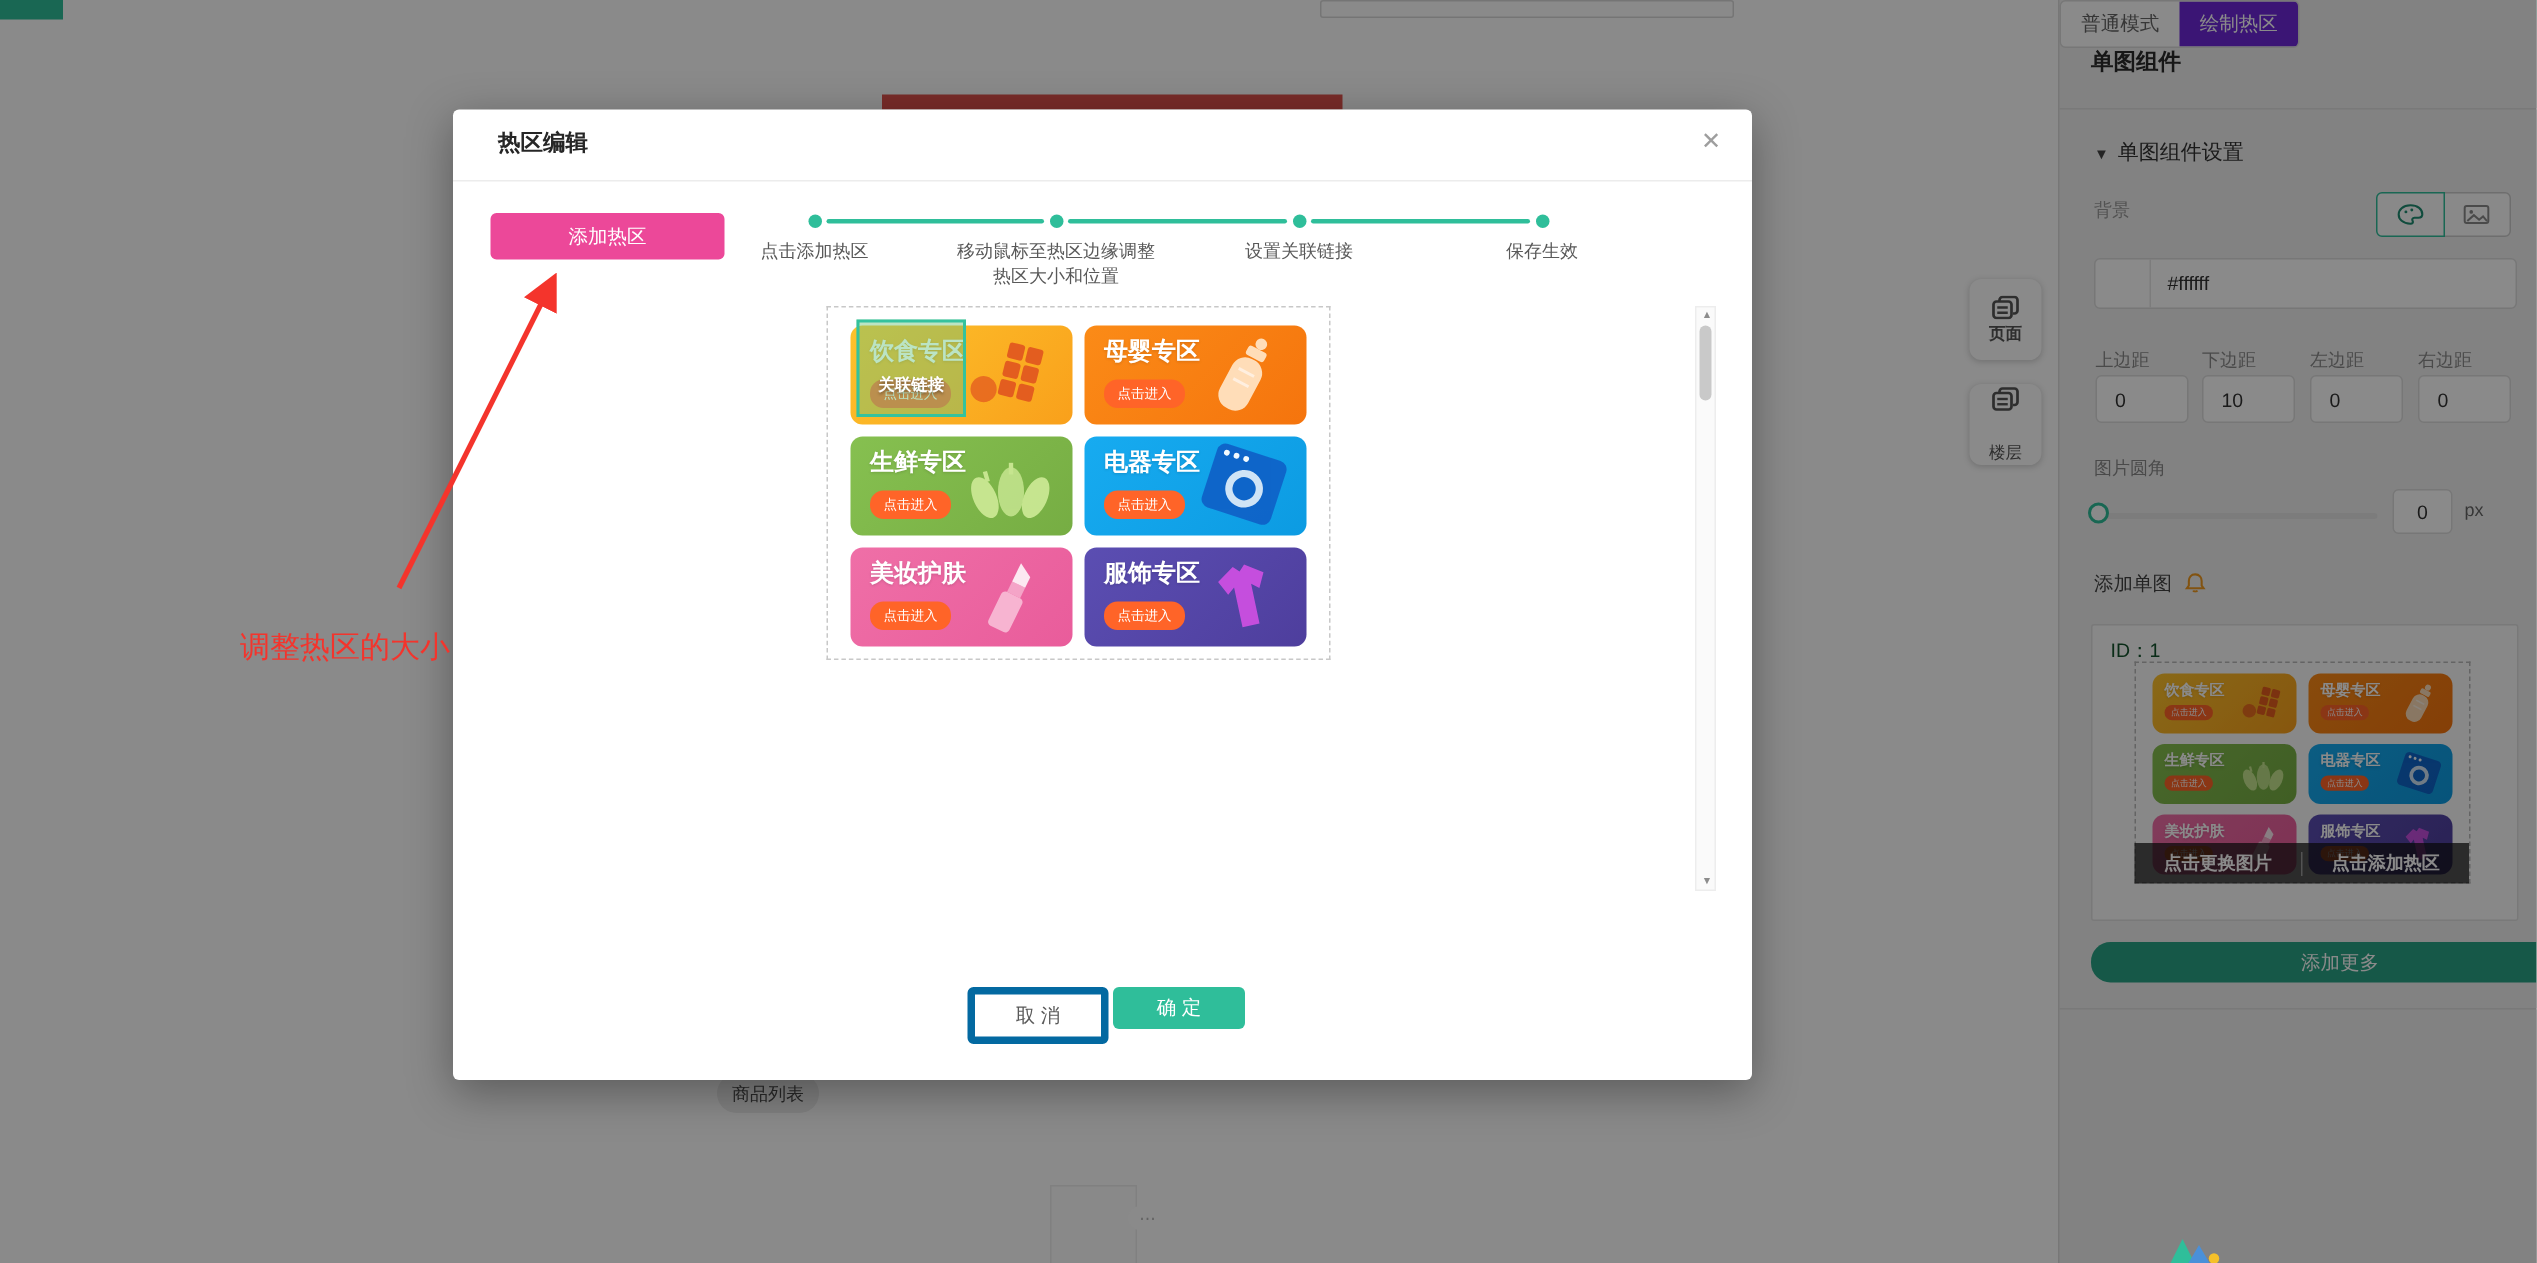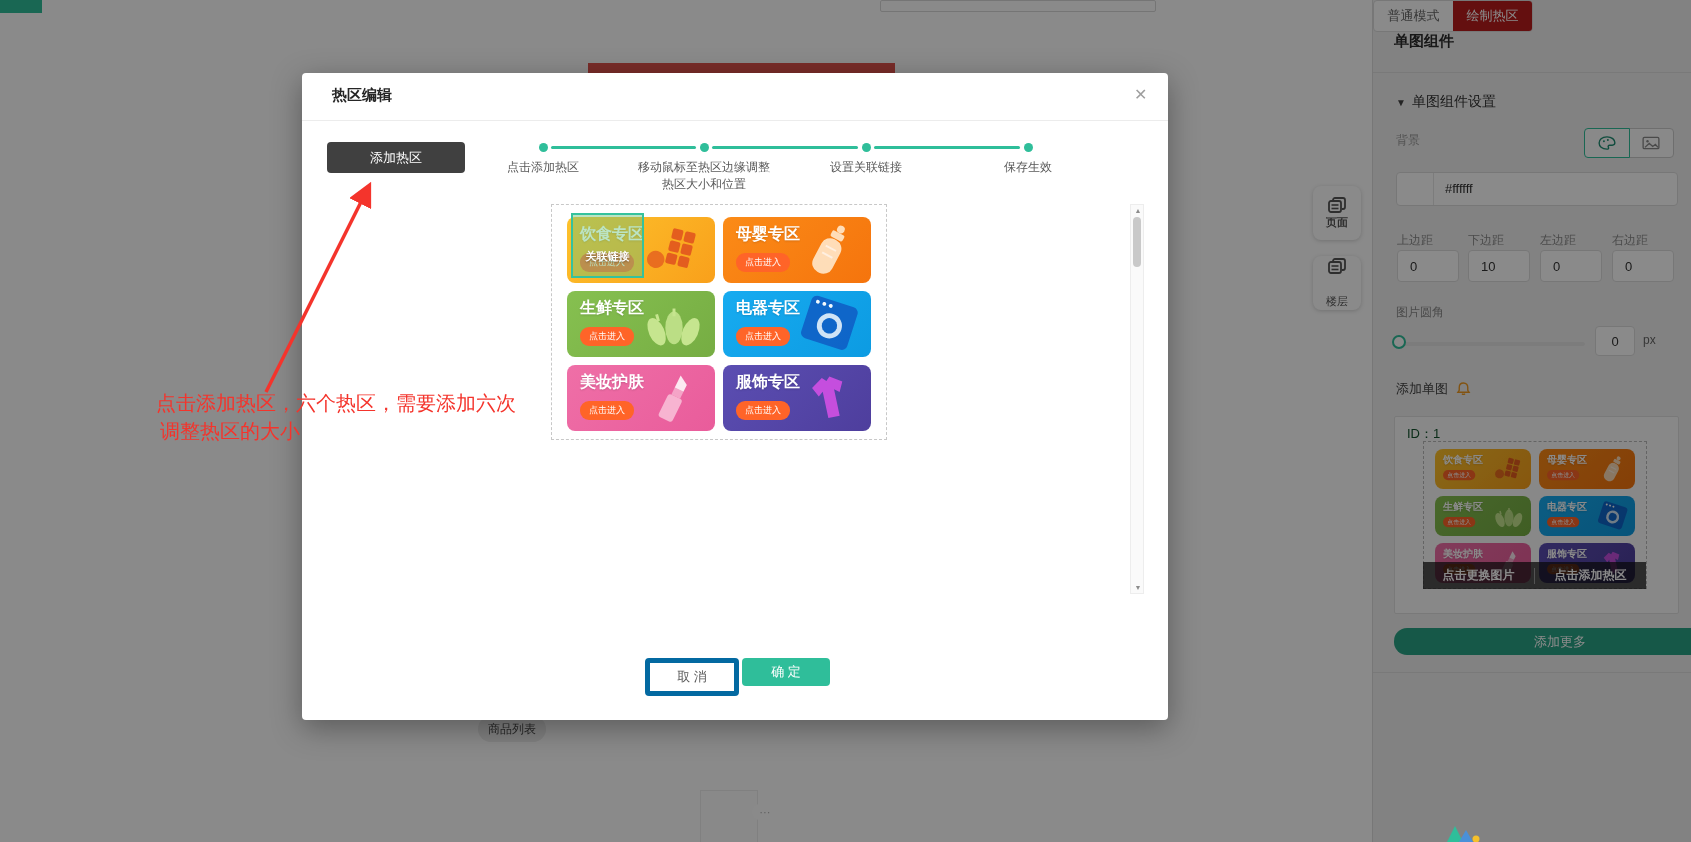--- a/index.html
+++ b/index.html
@@ -37,41 +37,41 @@
            font-size:13px;color:#333;padding:0 0 0 12px;box-sizing:border-box;font-family:inherit;}
   #corner-label{left:23px;top:304px;font-size:12px;color:#8a8a8a;}
   #slider-track{left:26px;top:342px;width:186px;height:4px;background:#e6e6e6;border-radius:2px;}
   #slider-handle{left:19px;top:335px;width:14px;height:14px;background:#fff;border:2px solid #2fbe9a;border-radius:50%;box-sizing:border-box;}
   #corner-input{left:222px;top:326px;width:40px;height:30px;border:1px solid #dcdcdc;border-radius:4px;background:#fff;
                 text-align:center;font-size:13px;color:#333;box-sizing:border-box;font-family:inherit;}
   #corner-unit{left:270px;top:333px;font-size:12px;color:#666;}
   #add-image-label{left:23px;top:380px;font-size:13px;color:#444;}
   #mode-tabs{left:123px;top:371px;width:158px;height:30px;border:1px solid #dcdcdc;border-radius:4px;display:flex;overflow:hidden;background:#fff;}
   .mode-tab{flex:1;display:flex;align-items:center;justify-content:center;font-size:13px;color:#666;}
-  .mode-tab.active{background:#b91c1c;color:#fff;}
+  .mode-tab.active{background:#6d28d9;color:#fff;}
   #image-card{left:21px;top:416px;width:283px;height:196px;border:1px solid #e0e0e0;border-radius:2px;background:#fbfbfb;}
   #id-row{position:absolute;left:12px;top:8px;font-size:13px;color:#14532d;}
   #thumb-area{position:absolute;left:28px;top:24px;width:224px;height:148px;border:1px dashed #b9b9b9;box-sizing:border-box;overflow:hidden;}
   #thumb-grid{position:absolute;left:11px;top:7px;display:grid;grid-template-columns:96px 96px;grid-auto-rows:40px;gap:7px 8px;}
   #thumb-overlay-bar{position:absolute;left:28px;top:145px;width:223px;height:27px;background:rgba(15,15,15,.72);
                      display:flex;align-items:center;}
   .thumb-overlay-btn{flex:1;text-align:center;color:#fff;font-size:12px;font-weight:bold;}
   #thumb-overlay-divider{width:1px;height:16px;background:#9a9a9a;}
   #add-more-btn{left:21px;top:628px;width:332px;height:27px;background:#2aa385;border-radius:13px;color:#fff;font-size:13px;
                 display:flex;align-items:center;justify-content:center;font-family:Liberation Serif, serif;}
   
   #dim{left:0;top:0;width:1691px;height:842px;background:rgba(0,0,0,0.46);z-index:10;}
   #corner-logo{left:1445px;top:826px;z-index:15;}
   
   #modal{left:302px;top:73px;width:866px;height:647px;background:#fff;border-radius:4px;
          box-shadow:0 8px 30px rgba(0,0,0,.35);z-index:20;}
   #modal-title{position:absolute;left:30px;top:13px;font-size:15px;font-weight:bold;color:#262626;}
   #modal-close{position:absolute;left:832px;top:14px;font-size:16px;color:#9e9e9e;line-height:1;}
   #modal-header-divider{position:absolute;left:0;top:47px;width:866px;height:1px;background:#ececec;}
-  #add-hotspot-btn{position:absolute;left:25px;top:69px;width:138px;height:31px;background:#404040;border-radius:4px;
+  #add-hotspot-btn{position:absolute;left:25px;top:69px;width:156px;height:31px;background:#ec4899;border-radius:4px;
                    color:#fff;font-size:13px;display:flex;align-items:center;justify-content:center;text-align:center;}
   .step-dot{position:absolute;top:70px;width:9px;height:9px;border-radius:50%;background:#2fbe9a;}
   .step-line{position:absolute;top:73px;height:3px;background:#2fbe9a;border-radius:2px;}
   .step-label{position:absolute;top:86px;font-size:12px;color:#595959;text-align:center;line-height:17px;}
   #image-frame{position:absolute;left:249px;top:131px;width:336px;height:236px;border:1px dashed #c8c8c8;box-sizing:border-box;}
   #tiles-grid{position:absolute;left:15px;top:12px;display:grid;grid-template-columns:148px 148px;grid-auto-rows:66px;gap:8px;}
   .tile{position:relative;border-radius:8px;overflow:hidden;}
   .tile .t-title{position:absolute;left:13px;top:7px;color:#fff;font-weight:bold;text-shadow:0 1px 2px rgba(0,0,0,.15);}
   .tile .t-badge{position:absolute;left:13px;background:#ff6428;color:#fff;border-radius:9px;display:inline-block;
                  white-space:nowrap;}
@@ -402,17 +402,16 @@
 
   <div class="abs" id="annotation-layer">
     <svg class="abs" style="left:0;top:0;" width="1691" height="842">
       <defs>
         <marker id="arrowhead" markerWidth="7" markerHeight="7" refX="5" refY="3.5" orient="auto">
           <polygon points="0,0 7,3.5 0,7" fill="#f4342c"></polygon>
         </marker>
       </defs>
       <line x1="266" y1="392" x2="368" y2="188" stroke="#f4342c" stroke-width="3.5" marker-end="url(#arrowhead)"></line>
     </svg>
-    <div class="anno-text" style="left:156px;top:390px;">点击添加热区，六个热区，需要添加六次</div>
     <div class="anno-text" style="left:160px;top:418px;">调整热区的大小</div>
   </div>
 
 </div>
 
 </body></html>

